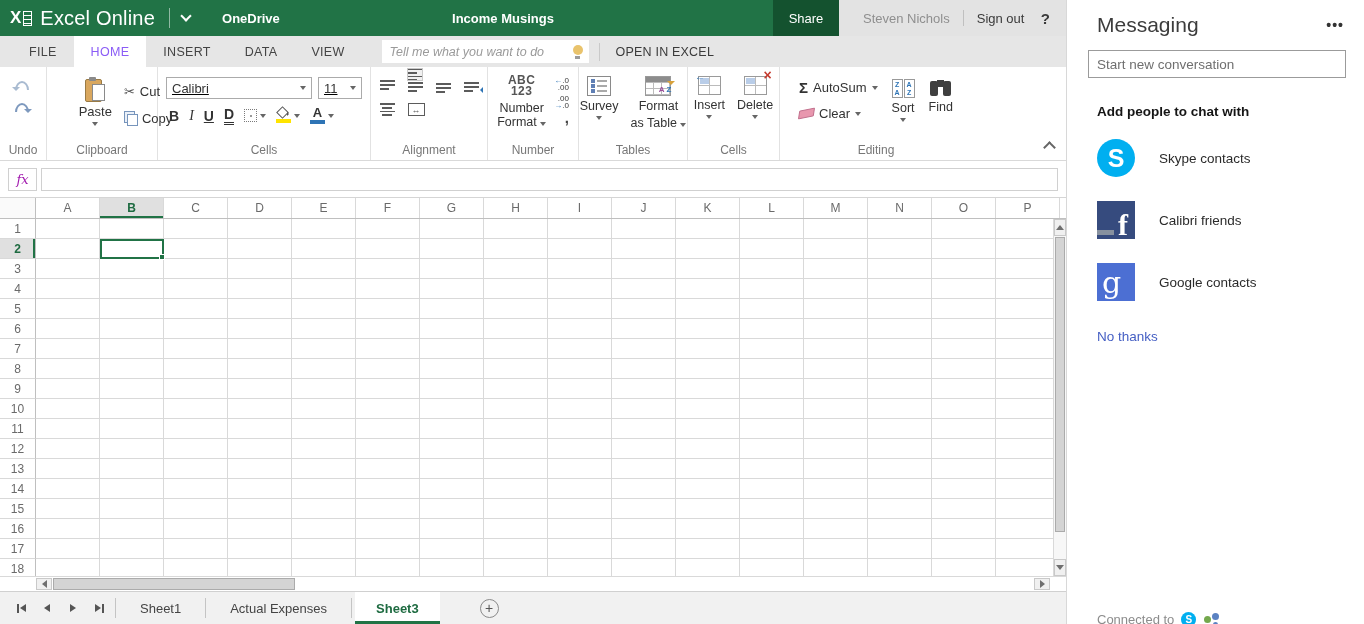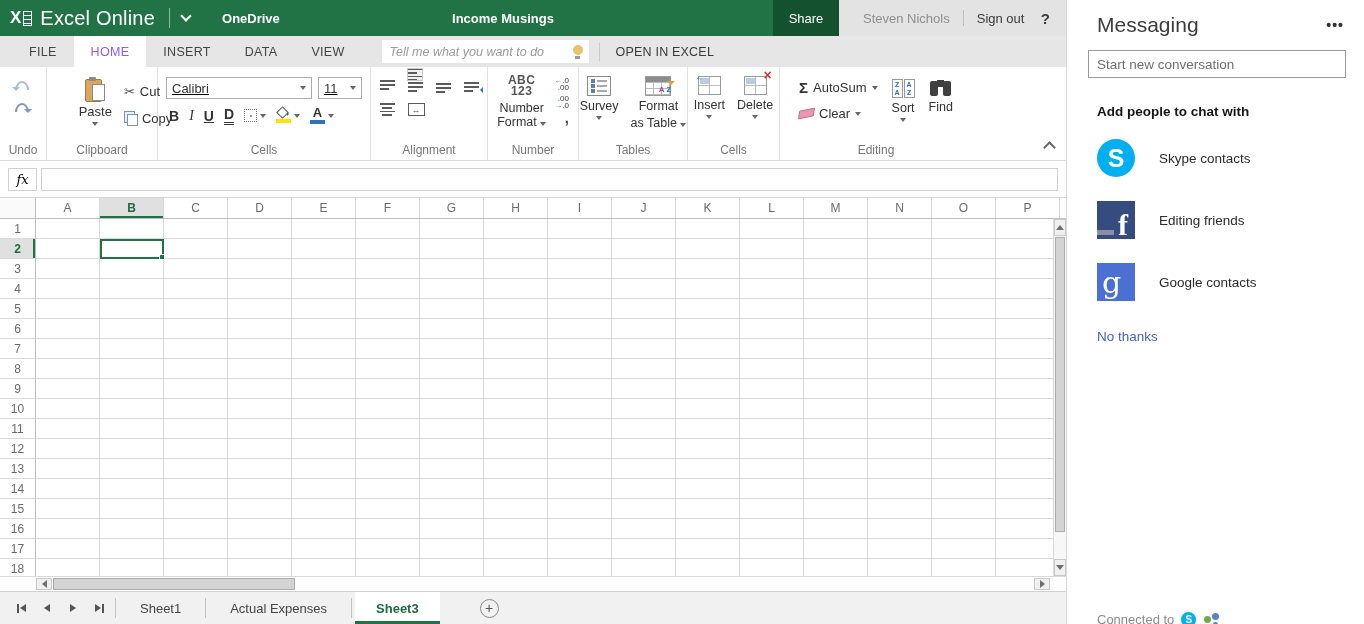--- a/index.html
+++ b/index.html
@@ -202,21 +202,21 @@
     background:#3F3F3F; border-radius:2px; }
   .binoc .bridge { position:absolute; left:8px; top:0; width:7px; height:7px; background:#3F3F3F; }
   .collapse { position:absolute; right:12px; bottom:8px; width:9px; height:9px;
     border-top:2px solid #666; border-right:2px solid #666; transform:rotate(-45deg); cursor:pointer; }
 
   
   .fxbar { height:37px; flex:none; background:#fff; display:flex; align-items:center;
     padding:0 8px; border-bottom:1px solid #D5D5D5; }
   .fx-btn { width:29px; height:23px; flex:none; border:1px solid #D0D0D0; background:#fff;
     display:flex; align-items:center; justify-content:center;
-    font-family:"DejaVu Serif", serif; font-style:italic; font-size:13px; color:#000000; cursor:pointer; }
+    font-family:"DejaVu Serif", serif; font-style:italic; font-size:13px; color:#a21caf; cursor:pointer; }
   .formula-input { flex:1; height:23px; border:1px solid #D0D0D0; margin-left:4px; padding:0 6px;
     font-size:13px; color:#333; outline:none; font-family:"Liberation Sans", sans-serif; }
 
   
   .grid-area { flex:1; position:relative; overflow:hidden; background:#fff; }
   .col-headers { display:flex; height:21px; background:#fff; border-bottom:1px solid #BFBFBF; }
   .corner { width:36px; flex:none; border-right:1px solid #BFBFBF; background:#FAFAFA; }
   .col-h { width:64px; flex:none; display:flex; align-items:center; justify-content:center;
     font-size:12px; color:#6A6A6A; border-right:1px solid #D9D9D9; cursor:pointer; }
   .col-h.sel { background:#E0E0E0; color:#1E6B41; font-weight:700;
@@ -1048,21 +1048,21 @@
       <span class="opt-icon skype">
           <span>S</span>
         </span>
       <span class="opt-label">Skype contacts</span>
     </div>
     <div class="msg-option">
       <span class="opt-icon facebook">
           <span class="fb-strip"></span>
           <span>f</span>
         </span>
-      <span class="opt-label">Editing friends</span>
+      <span class="opt-label">Calibri friends</span>
     </div>
     <div class="msg-option">
       <span class="opt-icon google">
           <span>g</span>
         </span>
       <span class="opt-label">Google contacts</span>
     </div>
 
     <div class="no-thanks">No thanks</div>
 

